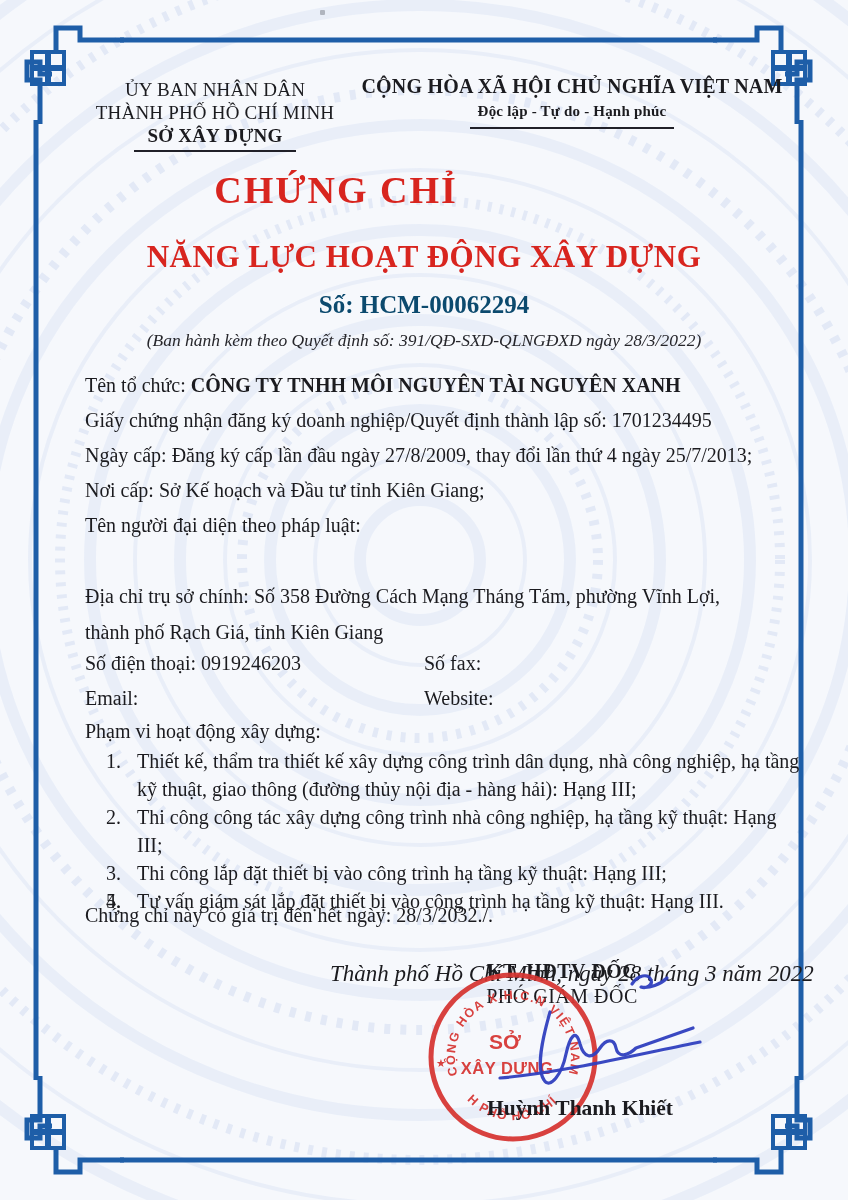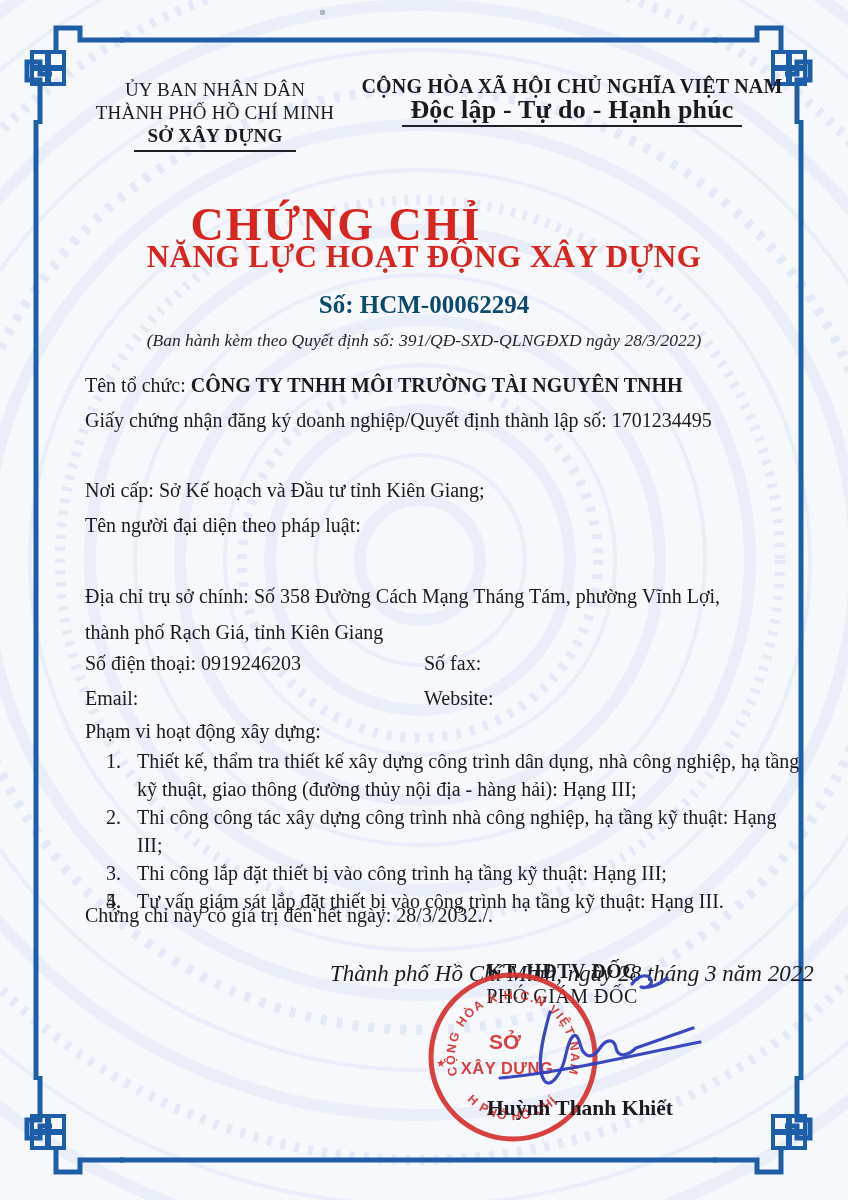--- a/index.html
+++ b/index.html
@@ -30,22 +30,22 @@
   .wmd{stroke:#d9e2f3;fill:none;}
   
   .abs{position:absolute;}
   .ctr{text-align:center;}
   .b{font-weight:bold;}
   .hdr{font-size:19px;line-height:23px;letter-spacing:.2px;}
   .hdr-left{left:62px;top:78px;width:306px;}
   .hdr-right{left:352px;top:75px;width:440px;}
   .hdr-right .l1{font-size:20px;font-weight:bold;}
   .underline-blk{display:inline-block;border-bottom:2px solid #202028;padding:0 14px 3px 14px;}
-  .underline-motto{display:inline-block;border-bottom:2px solid #202028;padding:0 8px 4px 8px;font-size:26px;font-weight:bold;}
-  .t-main{left:0;top:198px;width:672px;font-size:46px;font-weight:bold;letter-spacing:2px;color:var(--accent_red,#d8251f);}
+  .underline-motto{display:inline-block;border-bottom:2px solid #202028;padding:0 8px 4px 8px;font-size:15px;font-weight:bold;}
+  .t-main{left:0;top:168px;width:672px;font-size:38px;font-weight:bold;letter-spacing:2px;color:var(--accent_red,#d8251f);}
   .t-sub{left:0;top:239px;width:848px;font-size:31px;font-weight:bold;letter-spacing:.5px;color:var(--accent_red,#d8251f);}
   .t-num{left:0;top:291px;width:848px;font-size:25px;font-weight:bold;color:#0c4a6e;}
   .t-dec{left:0;top:330px;width:848px;font-size:17.5px;font-style:italic;color:#26262b;}
   .row{position:absolute;left:85px;font-size:20px;white-space:nowrap;}
   .col2{position:absolute;left:339px;top:0;white-space:nowrap;}
   .scope-list{position:absolute;left:88px;top:747px;width:712px;font-size:20px;line-height:28px;}
   .scope-item{position:relative;padding-left:49px;}
   .scope-item .num{position:absolute;left:18px;top:0;width:26px;}
   .validity{top:904px;}
   .place-date{left:330px;top:961px;width:470px;font-size:23px;font-style:italic;white-space:nowrap;}
@@ -126,23 +126,24 @@
     <div class="l1">CỘNG HÒA XÃ HỘI CHỦ NGHĨA VIỆT NAM</div>
     <div><span class="underline-motto">Độc lập - Tự do - Hạnh phúc</span></div>
   </div>
 
   <div class="abs ctr t-main">CHỨNG CHỈ</div>
   <div class="abs ctr t-sub">NĂNG LỰC HOẠT ĐỘNG XÂY DỰNG</div>
   <div class="abs ctr t-num">Số: HCM-00062294</div>
   <div class="abs ctr t-dec">(Ban hành kèm theo Quyết định số: 391/QĐ-SXD-QLNGĐXD ngày 28/3/2022)</div>
 
   <div class="row" style="top:374px;">
-    <span>Tên tổ chức: </span><span class="b">CÔNG TY TNHH MÔI TRƯỜNG TÀI NGUYÊN TNHH</span>
+    <span>Tên tổ chức: </span><span class="b">CÔNG TY TNHH MÔI NGUYÊN TÀI NGUYÊN XANH</span>
   </div>
   <div class="row" style="top:409px;">Giấy chứng nhận đăng ký doanh nghiệp/Quyết định thành lập số: 1701234495</div>
+  <div class="row" style="top:444px;">Ngày cấp: Đăng ký cấp lần đầu ngày 27/8/2009, thay đổi lần thứ 4 ngày 25/7/2013;</div>
   <div class="row" style="top:514px;">Tên người đại diện theo pháp luật:</div>
   <div class="row" style="top:479px;">Nơi cấp: Sở Kế hoạch và Đầu tư tỉnh Kiên Giang;</div>
   <div class="row" style="top:585px;">Địa chỉ trụ sở chính: Số 358 Đường Cách Mạng Tháng Tám, phường Vĩnh Lợi,</div>
   <div class="row" style="top:621px;">thành phố Rạch Giá, tỉnh Kiên Giang</div>
   <div class="row" style="top:652px;width:700px;">
     <span>Số điện thoại: 0919246203</span>
     <span class="col2">Số fax:</span>
   </div>
   <div class="row" style="top:720px;">Phạm vi hoạt động xây dựng:</div>
   <div class="row" style="top:687px;width:700px;">

